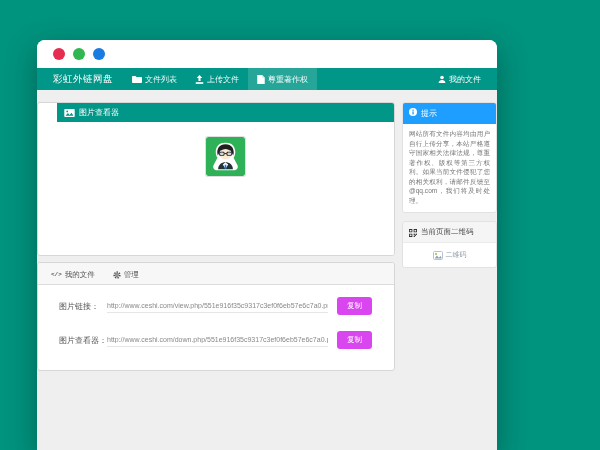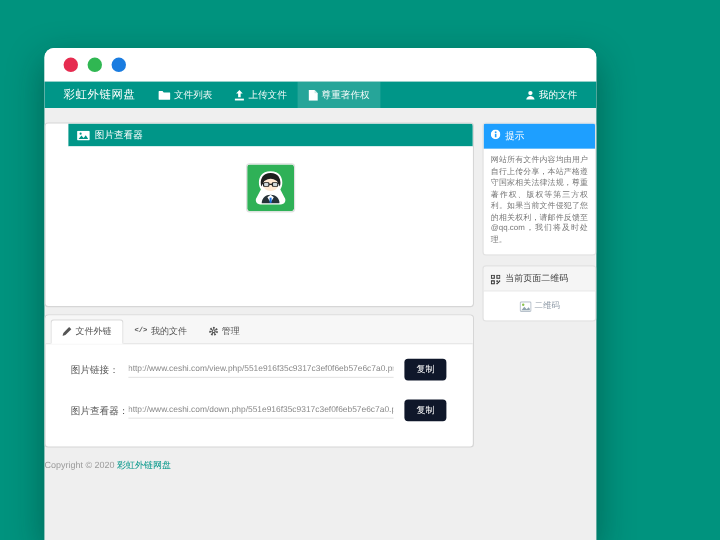--- a/index.html
+++ b/index.html
@@ -46,21 +46,21 @@
   .tab.active { background: #fff; border: 1px solid #ddd; border-bottom: 1px solid #fff;
                 border-radius: 3px 3px 0 0; }
   .code-glyph { font-size: 6px; font-weight: bold; color: #555; font-family: "Liberation Mono", monospace; }
 
   .tab-body { padding: 12px 22px 5px 21px; }
   .link-row { display: flex; align-items: center; margin-bottom: 16px; }
   .link-label { width: 48px; flex: none; font-size: 8px; color: #555; }
   .link-input { flex: 1; min-width: 0; border: 0; border-bottom: 1px solid #e6e6e6;
                 font-size: 7px; color: #888; padding: 2px 0 3px; margin-right: 9px;
                 background: transparent; outline: none; font-family: inherit; }
-  .copy-btn { flex: none; background: #0f172a; border: 0; color: #fff; font-size: 7.5px;
+  .copy-btn { flex: none; background: #d946ef; border: 0; color: #fff; font-size: 7.5px;
               padding: 4px 10px; border-radius: 3px; cursor: pointer; font-family: inherit; }
 
   .footer { margin-top: 10px; font-size: 7.5px; color: #9b9b9b; }
   .footer-link { color: #009688; cursor: pointer; }
 
   .tip-panel { border: 1px solid #e2e2e2; border-radius: 3px; overflow: hidden; }
   .tip-header { background: #1e9fff; color: #fff; font-size: 8px; padding: 5px 6px;
                 display: flex; align-items: flex-start; gap: 4px; }
   .tip-body { background: #fff; font-size: 6.6px; color: #777; line-height: 1.45;
               padding: 5px 6px 7px; text-align: justify; }
@@ -155,28 +155,20 @@
               <rect x="20.9" y="15.2" width="3.5" height="2.3" rx=".7" fill="#cfd8dc"></rect>
               <path d="M11.8 31.5c0-4.2 3.2-6.8 7.2-6.8s7.2 2.6 7.2 6.8z" fill="#263238"></path>
               <path d="M19 24.6l-2.6 2.1 2.6 4.2 2.6-4.2z" fill="#fff"></path>
               <rect x="18.2" y="27" width="1.6" height="4.2" fill="#1a73e8"></rect>
             </svg>
           </div>
         </div>
 
         <div class="tabs-panel">
           <div class="tabbar">
-            <span class="tab active">
-              <span class="icon">
-                <svg width="8" height="8" viewBox="0 0 10 10">
-                    <path d="M0 10l1-3.1L7 .7l2.3 2.2L3.1 9z" fill="#555"></path>
-                  </svg>
-              </span>
-              <span>文件外链</span>
-            </span>
             <span class="tab">
               <span class="icon code-glyph">&lt;/&gt;</span>
               <span>我的文件</span>
             </span>
             <span class="tab">
               <span class="icon">
                 <svg width="8" height="8" viewBox="0 0 10 10">
                     <circle cx="5" cy="5" r="3.4" fill="none" stroke="#555" stroke-width="2.3" stroke-dasharray="1.7 1.3"></circle>
                     <circle cx="5" cy="5" r="2.1" fill="#555"></circle>
                     <circle cx="5" cy="5" r=".9" fill="#f7f7f7"></circle>
@@ -193,24 +185,20 @@
               <button class="copy-btn">复制</button>
             </div>
             <div class="link-row">
               <span class="link-label">图片查看器：</span>
               <input class="link-input" readonly="" value="http://www.ceshi.com/down.php/551e916f35c9317c3ef0f6eb57e6c7a0.png" style="">
               <button class="copy-btn">复制</button>
             </div>
           </div>
         </div>
 
-        <div class="footer">
-          <span>Copyright © 2020</span>
-          <span class="footer-link">彩虹外链网盘</span>
-        </div>
       </div>
 
       <div class="side-col">
 
         <div class="tip-panel">
           <div class="tip-header">
             <span class="icon">
               <svg width="8" height="8" viewBox="0 0 9 9">
                   <circle cx="4.5" cy="4.5" r="4.5" fill="#fff"></circle>
                   <rect x="3.8" y="1.7" width="1.5" height="1.5" fill="#1e9fff"></rect>

